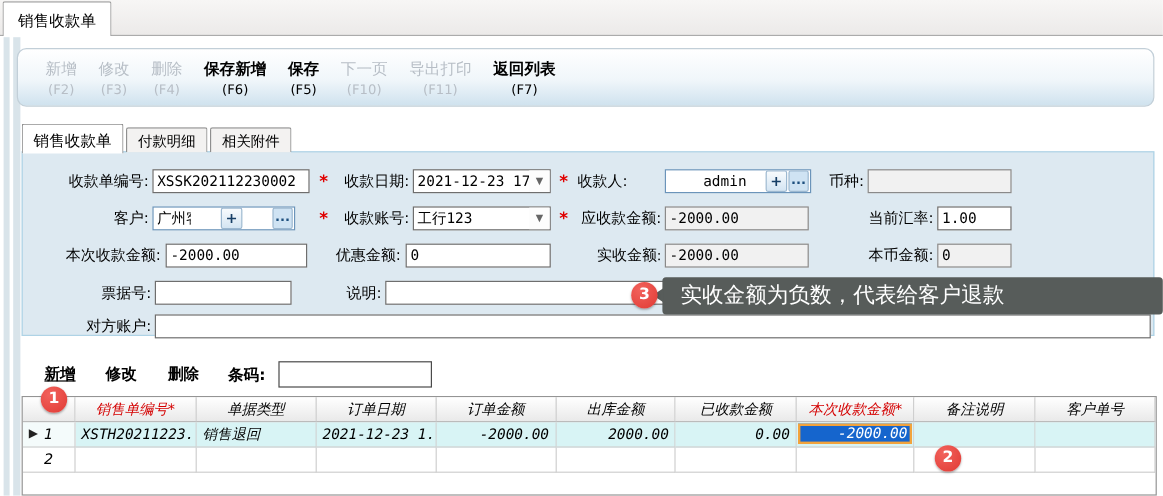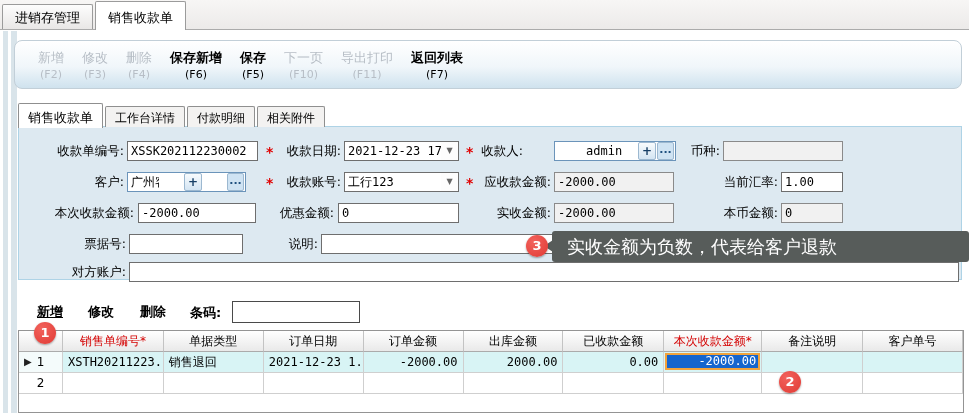--- a/index.html
+++ b/index.html
@@ -73,42 +73,41 @@
 
   
   .g-link { position:absolute; top:303px; font-size:13px; font-weight:bold; white-space:nowrap; }
   .g-link.u { text-decoration:underline; }
   .g-barcode-label { position:absolute; top:304px; left:190px; font-size:13px; font-weight:bold; }
   .g-barcode-input { position:absolute; top:301px; left:232px; width:128px; height:22px;
     border:1px solid #4a4a4a; background:#fff; font-size:12px; padding:0 3px; }
 
   
   .grid { position:absolute; left:18px; top:330px; width:946px; height:83px;
-    border:1px solid #949494; background:#fff; overflow:hidden; }
+    border:1px solid #949494; background:#fff; overflow:hidden;font-style:italic; }
   .tr { display:flex; }
   .th { height:21px; line-height:20px; text-align:center; font-size:12px;
     background:linear-gradient(#ffffff,#e9e9e9); border-right:1px solid #c3c3c3;
     border-bottom:1px solid #ababab; overflow:hidden; white-space:nowrap; }
   .td { height:21px; line-height:20px; font-size:12px; padding:0 5px;
     border-right:1px solid #cfcfcf; border-bottom:1px solid #cfcfcf;
     overflow:hidden; white-space:nowrap; font-family:"DejaVu Sans Mono","DejaVu Sans",monospace; }
   .tr.current .td { background:#d8f4f5; }
   .tr.current .td.rowhead { background:#f4fbfb; }
   .td.rowhead { position:relative; text-align:center; padding:0;
     font-family:"DejaVu Sans", sans-serif; }
   .row-arrow { position:absolute; left:5px; top:0; font-size:10px; color:#222; }
   .selwrap { padding:1px !important; }
   .selcell { height:17px; line-height:13px; background:#1565cd; color:#fff;
     border:2px solid #f2a33c; text-align:right; padding:0 2px; font-size:12px; }
 </style>
 </head>
 <body>
 
 <div class="win-tabbar">
-    <div class="win-tab">进销存管理</div>
     <div class="win-tab active">销售收款单</div>
   </div>
 
 <div class="gutter1"></div>
 <div class="gutter2"></div>
 
 <div class="toolbar">
     <div class="tb-btn disabled">
       <div class="l1">新增</div>
       <div class="l2">(F2)</div>
@@ -138,21 +137,20 @@
       <div class="l2">(F11)</div>
     </div>
     <div class="tb-btn">
       <div class="l1">返回列表</div>
       <div class="l2">(F7)</div>
     </div>
   </div>
 
 <div class="subtabs">
     <div class="subtab active">销售收款单</div>
-    <div class="subtab">工作台详情</div>
     <div class="subtab">付款明细</div>
     <div class="subtab">相关附件</div>
   </div>
 
 <div class="form-panel">
 
   <div class="f-label" style="left:10px; top:14px; width:95px;">收款单编号:</div>
   <input class="f-input" style="left: 108px; top: 14px; width: 131px;" value="XSSK202112230002">
   <span class="req" style="left:247px; top:17px;">*</span>
 
@@ -193,21 +191,21 @@
 
   <div class="f-label" style="left:695px; top:45px; width:64px;">当前汇率:</div>
   <input class="f-input" style="left: 762px; top: 45px; width: 62px;" value="1.00">
 
   <div class="f-label" style="left:18px; top:76px; width:97px;">本次收款金额:</div>
   <input class="f-input" style="left: 119px; top: 76px; width: 118px;" value="-2000.00">
 
   <div class="f-label" style="left:251px; top:76px; width:64px;">优惠金额:</div>
   <input class="f-input" style="left: 319px; top: 76px; width: 121px;" value="0">
 
-  <div class="f-label" style="left:468px; top:76px; width:64px;">实收金额:</div>
+  <div class="f-label" style="left:468px; top:76px; width:64px;font-family:Liberation Serif, serif;">实收金额:</div>
   <input class="f-input dis" style="left: 535px; top: 76px; width: 120px;" value="-2000.00">
 
   <div class="f-label" style="left:695px; top:76px; width:64px;">本币金额:</div>
   <input class="f-input dis" style="left: 762px; top: 76px; width: 62px;" value="0">
 
   <div class="f-label" style="left:55px; top:107px; width:52px;">票据号:</div>
   <input class="f-input" style="left: 110px; top: 107px; width: 114px;" value="">
 
   <div class="f-label" style="left:264px; top:107px; width:35px;">说明:</div>
   <input class="f-input" style="left: 302px; top: 107px; width: 638px;" value="">

